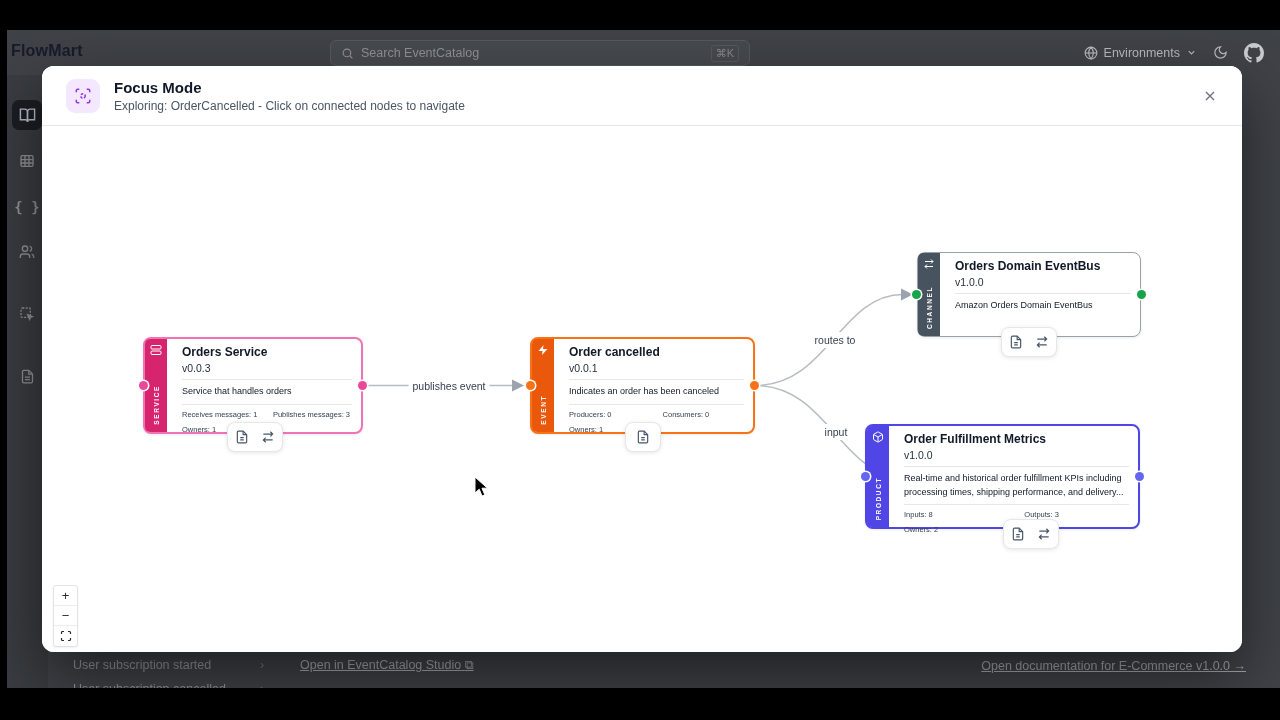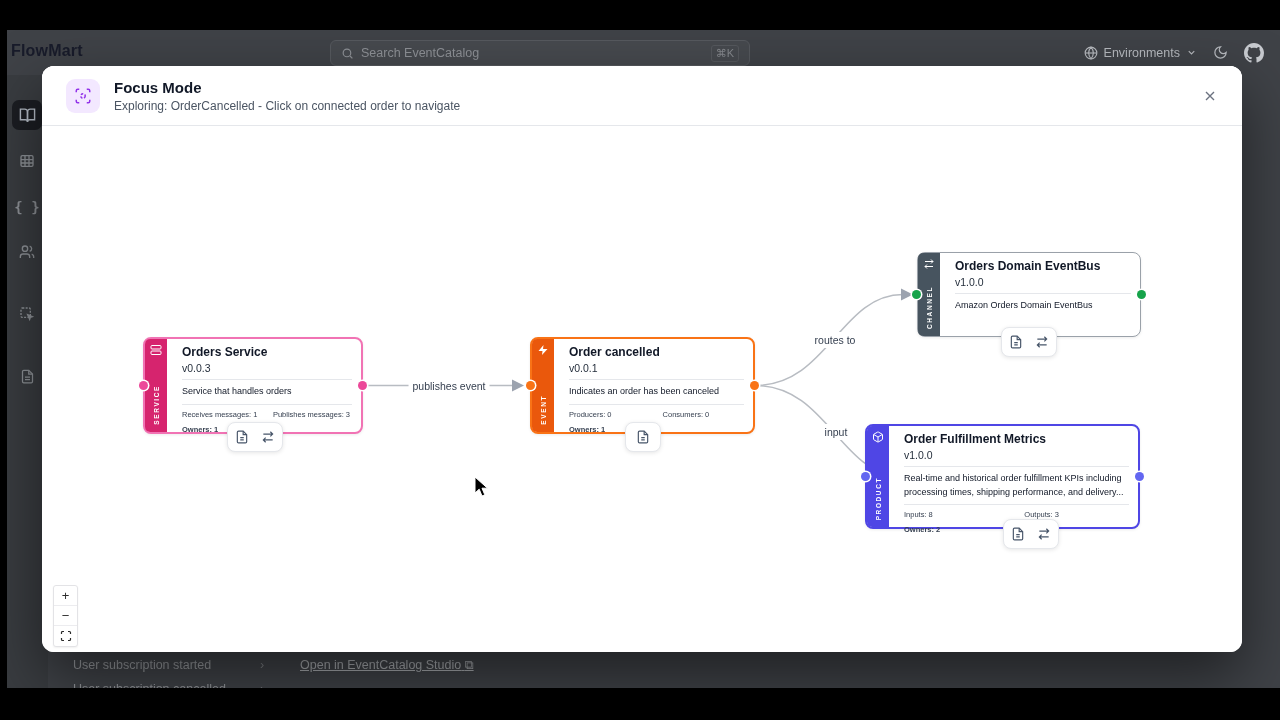--- a/index.html
+++ b/index.html
@@ -63,21 +63,21 @@
     display:flex; flex-direction:column; align-items:center; justify-content:space-between;
     padding:5px 0 7px; color:#fff; flex:none; }
   .strip-label { writing-mode:vertical-rl; transform:rotate(180deg); font-size:6.5px;
     font-weight:700; letter-spacing:1.6px; }
   .nbody { flex:1; min-width:0; padding:6px 9px 4px;margin-left:6px; }
   .ntitle { font-size:12px; font-weight:700; color:#111827; }
   .nver { font-size:10.5px; color:#1f2937; margin:3px 0 5px; }
   .ndesc { border-top:1px solid #e5e7eb; padding:5px 0; font-size:9px; color:#111827; line-height:1.5; }
   .nstats { border-top:1px solid #e5e7eb; padding-top:5px; display:grid;
     grid-template-columns:1.15fr 1fr; font-size:7.5px; color:#374151; }
-  .nowners { font-size:7.5px; color:#374151; margin-top:6px;font-weight:bold; }
+  .nowners { font-size:7.5px; color:#374151; margin-top:6px; }
   .handle { position:absolute; width:9px; height:9px; border-radius:50%;
     background:var(--dot); box-shadow:0 0 0 1.5px #fff; top:50%; margin-top:-4.5px; }
   .hl { left:-6px; } .hr { right:-6px; }
 
   
   .ntoolbar { position:absolute; height:30px; background:#fff; border:1px solid #e5e7eb;
     border-radius:8px; box-shadow:0 1px 4px rgba(0,0,0,.10); display:flex; align-items:center;
     justify-content:center; gap:12px; color:#475569; z-index:3; }
 
   
@@ -190,20 +190,21 @@
       <span class="chev">›</span>
     </div>
     <div class="statusrow" style="left:66px; top:652px; width:230px">
       <span>User subscription cancelled</span>
       <span class="chev">›</span>
     </div>
     <a class="dim-link" style="left:293px; top:628px">
       <span>Open in EventCatalog Studio</span>
       <span>⧉</span>
     </a>
+    <a class="dim-link" style="right:34px; top:629px">Open documentation for E-Commerce v1.0.0 →</a>
   </div>
 
   <div class="modal">
 
     <div class="canvas">
       <svg class="edges" viewBox="0 0 1200 586">
         <defs>
           <marker id="arrow" markerUnits="userSpaceOnUse" markerWidth="14" markerHeight="14" refX="2" refY="7" orient="auto">
             <path d="M0 1 L12 7 L0 13 Z" fill="#9ca3af"></path>
           </marker>
@@ -386,21 +387,21 @@
         <svg width="18" height="18" viewBox="0 0 24 24" fill="none" stroke="currentColor" stroke-width="2">
             <path d="M3 7V5a2 2 0 0 1 2-2h2"></path>
             <path d="M17 3h2a2 2 0 0 1 2 2v2"></path>
             <path d="M21 17v2a2 2 0 0 1-2 2h-2"></path>
             <path d="M7 21H5a2 2 0 0 1-2-2v-2"></path>
             <circle cx="12" cy="12" r="3" stroke-dasharray="3 2"></circle>
           </svg>
       </div>
       <div>
         <div class="mh-title">Focus Mode</div>
-        <div class="mh-sub">Exploring: OrderCancelled - Click on connected order to navigate</div>
+        <div class="mh-sub">Exploring: OrderCancelled - Click on connected nodes to navigate</div>
       </div>
       <div class="close-btn">
         <svg width="16" height="16" viewBox="0 0 24 24" fill="none" stroke="currentColor" stroke-width="2">
             <path d="M18 6L6 18M6 6l12 12"></path>
           </svg>
       </div>
     </div>
 
   </div>
 </div>

